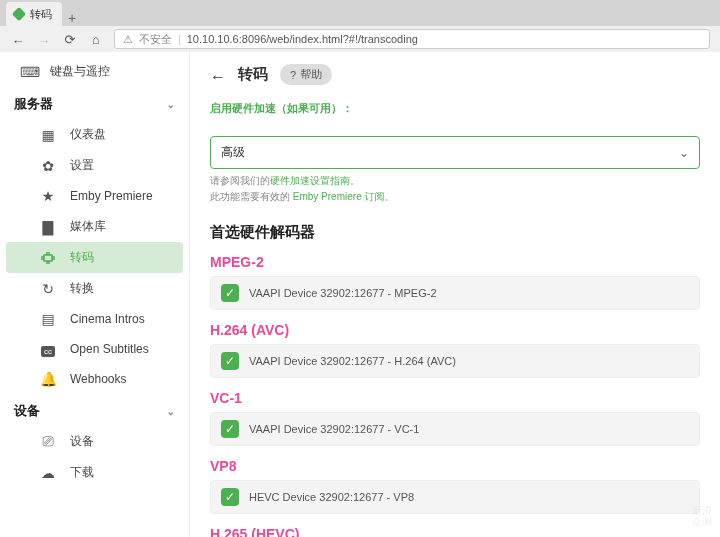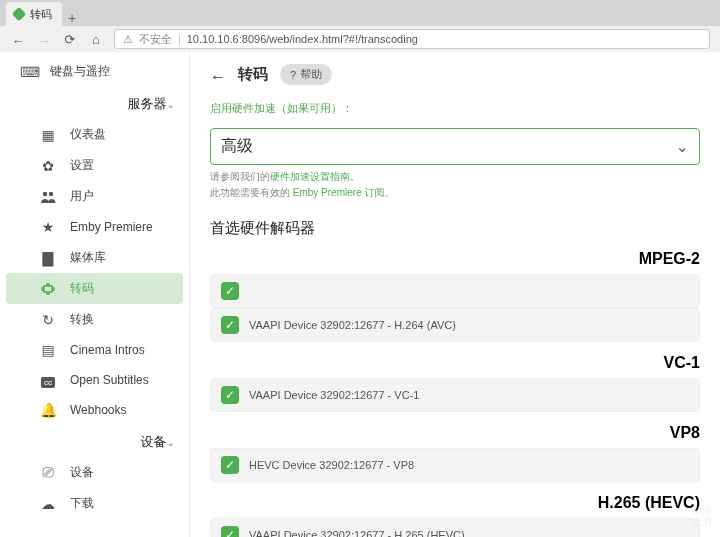--- a/index.html
+++ b/index.html
@@ -19,35 +19,35 @@
 
 .app { display: flex; height: 485px; background: #fff; }
 .sidebar { width: 190px; border-right: 1px solid #eee; overflow-y: auto; padding-top: 4px; }
 .content { flex: 1; padding: 12px 20px; overflow-y: auto; }
 
 .side-item { display: flex; align-items: center; gap: 14px; padding: 7px 12px 7px 20px; color: #444; cursor: pointer; font-size: 12px; }
 .side-item.indent { padding-left: 40px; }
 .side-item .ico { width: 16px; text-align: center; font-size: 14px; color: #555; }
 .side-item.active { background: #d5ebd5; color: #4caf50; border-radius: 4px; margin: 0 6px; padding-left: 34px; }
 .side-item.active .ico { color: #4caf50; }
-.side-head { display: flex; align-items: center; justify-content: flex-end; padding: 8px 14px 6px 14px; font-weight: normal; font-size: 13px; color: #222; }
+.side-head { display: flex; align-items: center; justify-content: space-between; padding: 8px 14px 6px 14px; font-weight: bold; font-size: 13px; color: #222; }
 .chev { color: #888; font-size: 10px; }
 
 .page-head { display: flex; align-items: center; gap: 12px; margin-bottom: 16px; }
 .back-arrow { font-size: 16px; color: #333; }
 .page-title { font-size: 15px; font-weight: bold; }
 .help-badge { background: #ddd; color: #555; padding: 3px 10px; border-radius: 12px; font-size: 11px; display: inline-flex; align-items: center; gap: 4px; }
 
-.field-label { color: #4caf50; font-size: 11px; margin-bottom: 12px; }
-.dropdown { border: 1px solid #4caf50; border-radius: 4px; padding: 7px 10px; display: flex; justify-content: space-between; align-items: center; font-size: 16px; color: #333; }
+.field-label { color: #4caf50; font-size: 11px; margin-bottom: 20px; font-weight: bold; }
+.dropdown { border: 1px solid #4caf50; border-radius: 4px; padding: 7px 10px; display: flex; justify-content: space-between; align-items: center; font-size: 12px; color: #333; }
 .hint { font-size: 10px; color: #888; margin-top: 4px; line-height: 1.6; }
 .hint a { color: #4caf50; text-decoration: none; }
 
-.section-title { font-size: 15px; font-weight: normal; margin: 18px 0 10px; color: #222; }
-.codec-label { font-weight: bold; font-size: 16px; margin: 12px 0 6px; color: #000000; text-align: right; }
+.section-title { font-size: 15px; font-weight: bold; margin: 18px 0 10px; color: #222; }
+.codec-label { font-weight: bold; font-size: 14px; margin: 12px 0 6px; color: #ec4899; }
 .device-row { background: #f4f4f4; border: 1px solid #eee; border-radius: 4px; padding: 7px 10px; display: flex; align-items: center; gap: 10px; font-size: 11px; color: #555; }
 .chk { width: 18px; height: 18px; background: #4caf50; border-radius: 4px; display: flex; align-items: center; justify-content: center; color: #fff; font-size: 12px; }
 
 .watermark { position: absolute; right: 8px; bottom: 10px; color: #ddd; font-size: 10px; text-align: right; line-height: 1.1; opacity: 0.5; pointer-events: none; }
 
 svg { display: block; }
 </style>
 </head>
 <body>
 
@@ -87,31 +87,20 @@
 
     <div class="side-item indent">
       <span class="ico">▦</span>
       <span>仪表盘</span>
     </div>
     <div class="side-item indent">
       <span class="ico">✿</span>
       <span>设置</span>
     </div>
     <div class="side-item indent">
-      <span class="ico">
-          <svg width="16" height="14" viewBox="0 0 16 14">
-            <circle cx="5" cy="4" r="2.2" fill="#555"></circle>
-            <circle cx="11" cy="4" r="2.2" fill="#555"></circle>
-            <path d="M1 13c0-2.5 2-4 4-4s4 1.5 4 4" fill="#555"></path>
-            <path d="M8 13c0-2.5 2-4 4-4s3.5 1.5 3.5 4" fill="#555"></path>
-          </svg>
-        </span>
-      <span>用户</span>
-    </div>
-    <div class="side-item indent">
       <span class="ico">★</span>
       <span>Emby Premiere</span>
     </div>
     <div class="side-item indent">
       <span class="ico">▇</span>
       <span>媒体库</span>
     </div>
     <div class="side-item indent active">
       <span class="ico">
           <svg width="16" height="14" viewBox="0 0 16 14">
@@ -172,21 +161,23 @@
       <span>请参阅我们的</span><a>硬件加速设置指南</a><span>。</span><br>
       <span>此功能需要有效的 </span><a>Emby Premiere 订阅</a><span>。</span>
     </div>
 
     <div class="section-title">首选硬件解码器</div>
 
     <div id="codecs">
         <div class="codec-label">MPEG-2</div>
         <div class="device-row">
           <span class="chk">✓</span>
-        </div>
+          <span>VAAPI Device 32902:12677 - MPEG-2</span>
+        </div>
+        <div class="codec-label">H.264 (AVC)</div>
         <div class="device-row">
           <span class="chk">✓</span>
           <span>VAAPI Device 32902:12677 - H.264 (AVC)</span>
         </div>
         <div class="codec-label">VC-1</div>
         <div class="device-row">
           <span class="chk">✓</span>
           <span>VAAPI Device 32902:12677 - VC-1</span>
         </div>
         <div class="codec-label">VP8</div>

